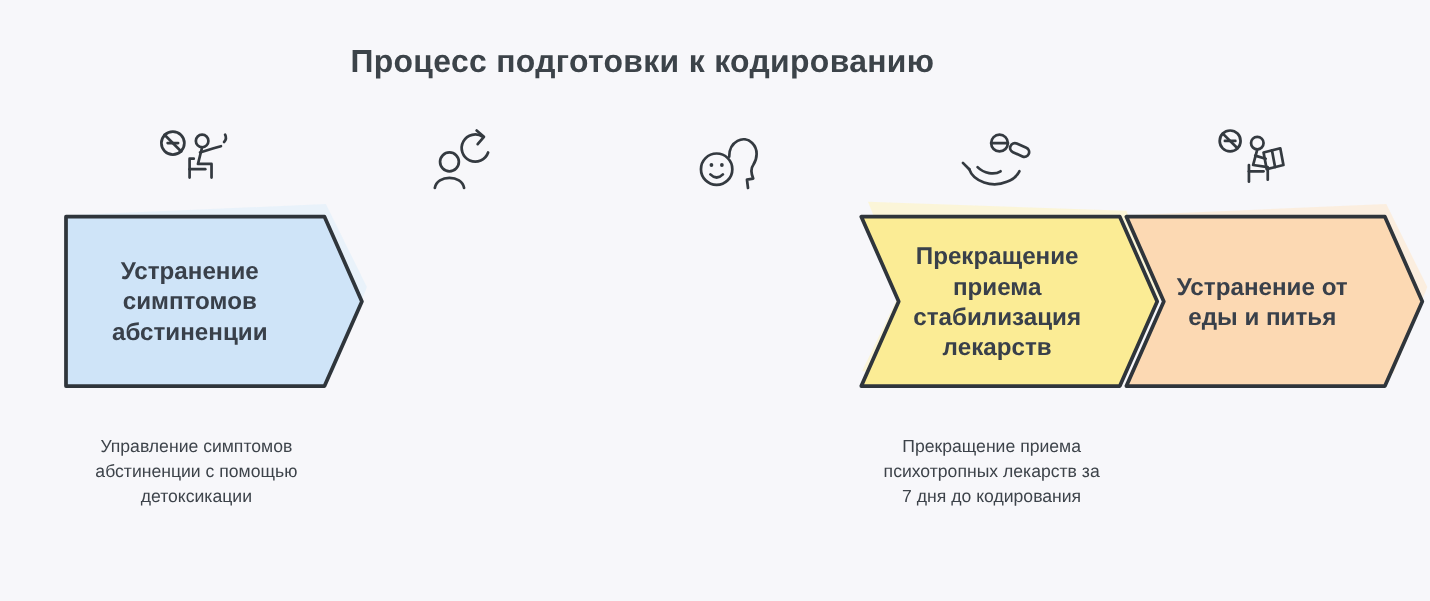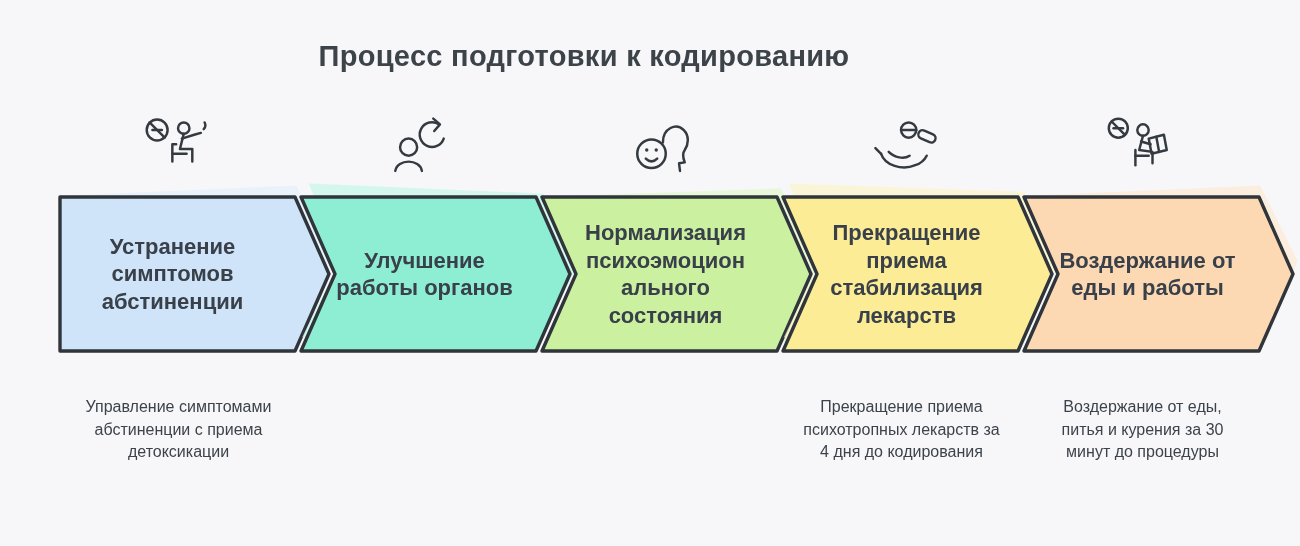--- a/index.html
+++ b/index.html
@@ -71,61 +71,47 @@
           </g>
         </svg>
       </div>
       <div class="arrow">
         <svg viewBox="0 0 274 160">
           <polygon class="hl" points="2,3 237,3 271,80 237,157 2,157" transform="rotate(-2.5 136 80) translate(5 -7)" fill="#e2effb"></polygon>
           <polygon class="shape" points="2,3 237,3 271,80 237,157 2,157" fill="#cfe4f8"></polygon>
         </svg>
         <div class="arrow-label">Устранение симптомов абстиненции</div>
       </div>
-      <div class="desc">Управление симптомами абстиненции с приема детоксикации</div>
+      <div class="desc">Управление симптомов абстиненции с помощью детоксикации</div>
     </div>
 
     <div class="step">
       <div class="icon-box">
         <svg width="76" height="76" viewBox="0 0 80 72">
           <g class="doodle">
             <circle cx="28" cy="33" r="9"></circle>
             <path d="M14,58 C16,45 40,45 42,58"></path>
             <path d="M60,9 a13,13 0 1 0 5,15"></path>
             <polyline points="54,3 61,9 55,16"></polyline>
           </g>
         </svg>
-      </div>
-      <div class="arrow">
-        <svg viewBox="0 0 274 160">
-          <polygon class="hl" points="2,3 237,3 271,80 237,157 2,157 36,80" transform="rotate(2.5 136 80) translate(4 -8)" fill="#c0f6e7"></polygon>
-          <polygon class="shape" points="2,3 237,3 271,80 237,157 2,157 36,80" fill="#8deed4"></polygon>
-        </svg>
-        <div class="arrow-label">Улучшение работы органов</div>
       </div>
     </div>
 
     <div class="step">
       <div class="icon-box">
         <svg width="76" height="76" viewBox="0 0 80 72">
           <g class="doodle">
             <circle cx="30" cy="40" r="15"></circle>
             <circle class="dot" cx="25" cy="36" r="1.8"></circle>
             <circle class="dot" cx="35" cy="36" r="1.8"></circle>
             <path d="M24,45 q6,6 12,0"></path>
             <path d="M42,28 C42,13 56,7 64,15 C70,21 69,30 65,36 C62,40 63,44 65,49 L59,50 L60,58"></path>
           </g>
         </svg>
-      </div>
-      <div class="arrow">
-        <svg viewBox="0 0 274 160">
-          <polygon class="hl" points="2,3 237,3 271,80 237,157 2,157 36,80" transform="rotate(-2 136 80) translate(7 -5)" fill="#e1f7c7"></polygon>
-          <polygon class="shape" points="2,3 237,3 271,80 237,157 2,157 36,80" fill="#cbf0a0"></polygon>
-        </svg>
-        <div class="arrow-label">Нормализация психоэмоцион ального состояния</div>
       </div>
     </div>
 
     <div class="step">
       <div class="icon-box">
         <svg width="76" height="76" viewBox="0 0 80 72">
           <g class="doodle">
             <circle cx="47" cy="15" r="8"></circle>
             <line x1="39" y1="15" x2="55" y2="15"></line>
             <rect x="57" y="17" width="19" height="9" rx="4.5" transform="rotate(24 66 21)"></rect>
@@ -135,21 +121,21 @@
           </g>
         </svg>
       </div>
       <div class="arrow">
         <svg viewBox="0 0 274 160">
           <polygon class="hl" points="2,3 237,3 271,80 237,157 2,157 36,80" transform="rotate(2 136 80) translate(3 -9)" fill="#fdf5c6"></polygon>
           <polygon class="shape" points="2,3 237,3 271,80 237,157 2,157 36,80" fill="#fbec95"></polygon>
         </svg>
         <div class="arrow-label">Прекращение приема стабилизация лекарств</div>
       </div>
-      <div class="desc">Прекращение приема психотропных лекарств за 4 дня до кодирования</div>
+      <div class="desc">Прекращение приема психотропных лекарств за 7 дня до кодирования</div>
     </div>
 
     <div class="step">
       <div class="icon-box">
         <svg width="76" height="76" viewBox="0 0 80 72">
           <g class="doodle">
             <circle cx="14" cy="13" r="10"></circle>
             <line x1="9" y1="13" x2="19" y2="13"></line>
             <line x1="7" y1="6" x2="21" y2="20"></line>
             <circle cx="40" cy="15" r="6"></circle>
@@ -160,19 +146,18 @@
             <path d="M32,36 L32,52"></path>
             <path d="M32,42 L46,42"></path>
           </g>
         </svg>
       </div>
       <div class="arrow">
         <svg viewBox="0 0 274 160">
           <polygon class="hl" points="2,3 237,3 271,80 237,157 2,157 36,80" transform="rotate(-2.5 136 80) translate(5 -7)" fill="#fdead1"></polygon>
           <polygon class="shape" points="2,3 237,3 271,80 237,157 2,157 36,80" fill="#fcd9b3"></polygon>
         </svg>
-        <div class="arrow-label">Воздержание от еды и работы</div>
+        <div class="arrow-label">Устранение от еды и питья</div>
       </div>
-      <div class="desc">Воздержание от еды, питья и курения за 30 минут до процедуры</div>
     </div>
 
   </div>
 </div>
 
 </body></html>

